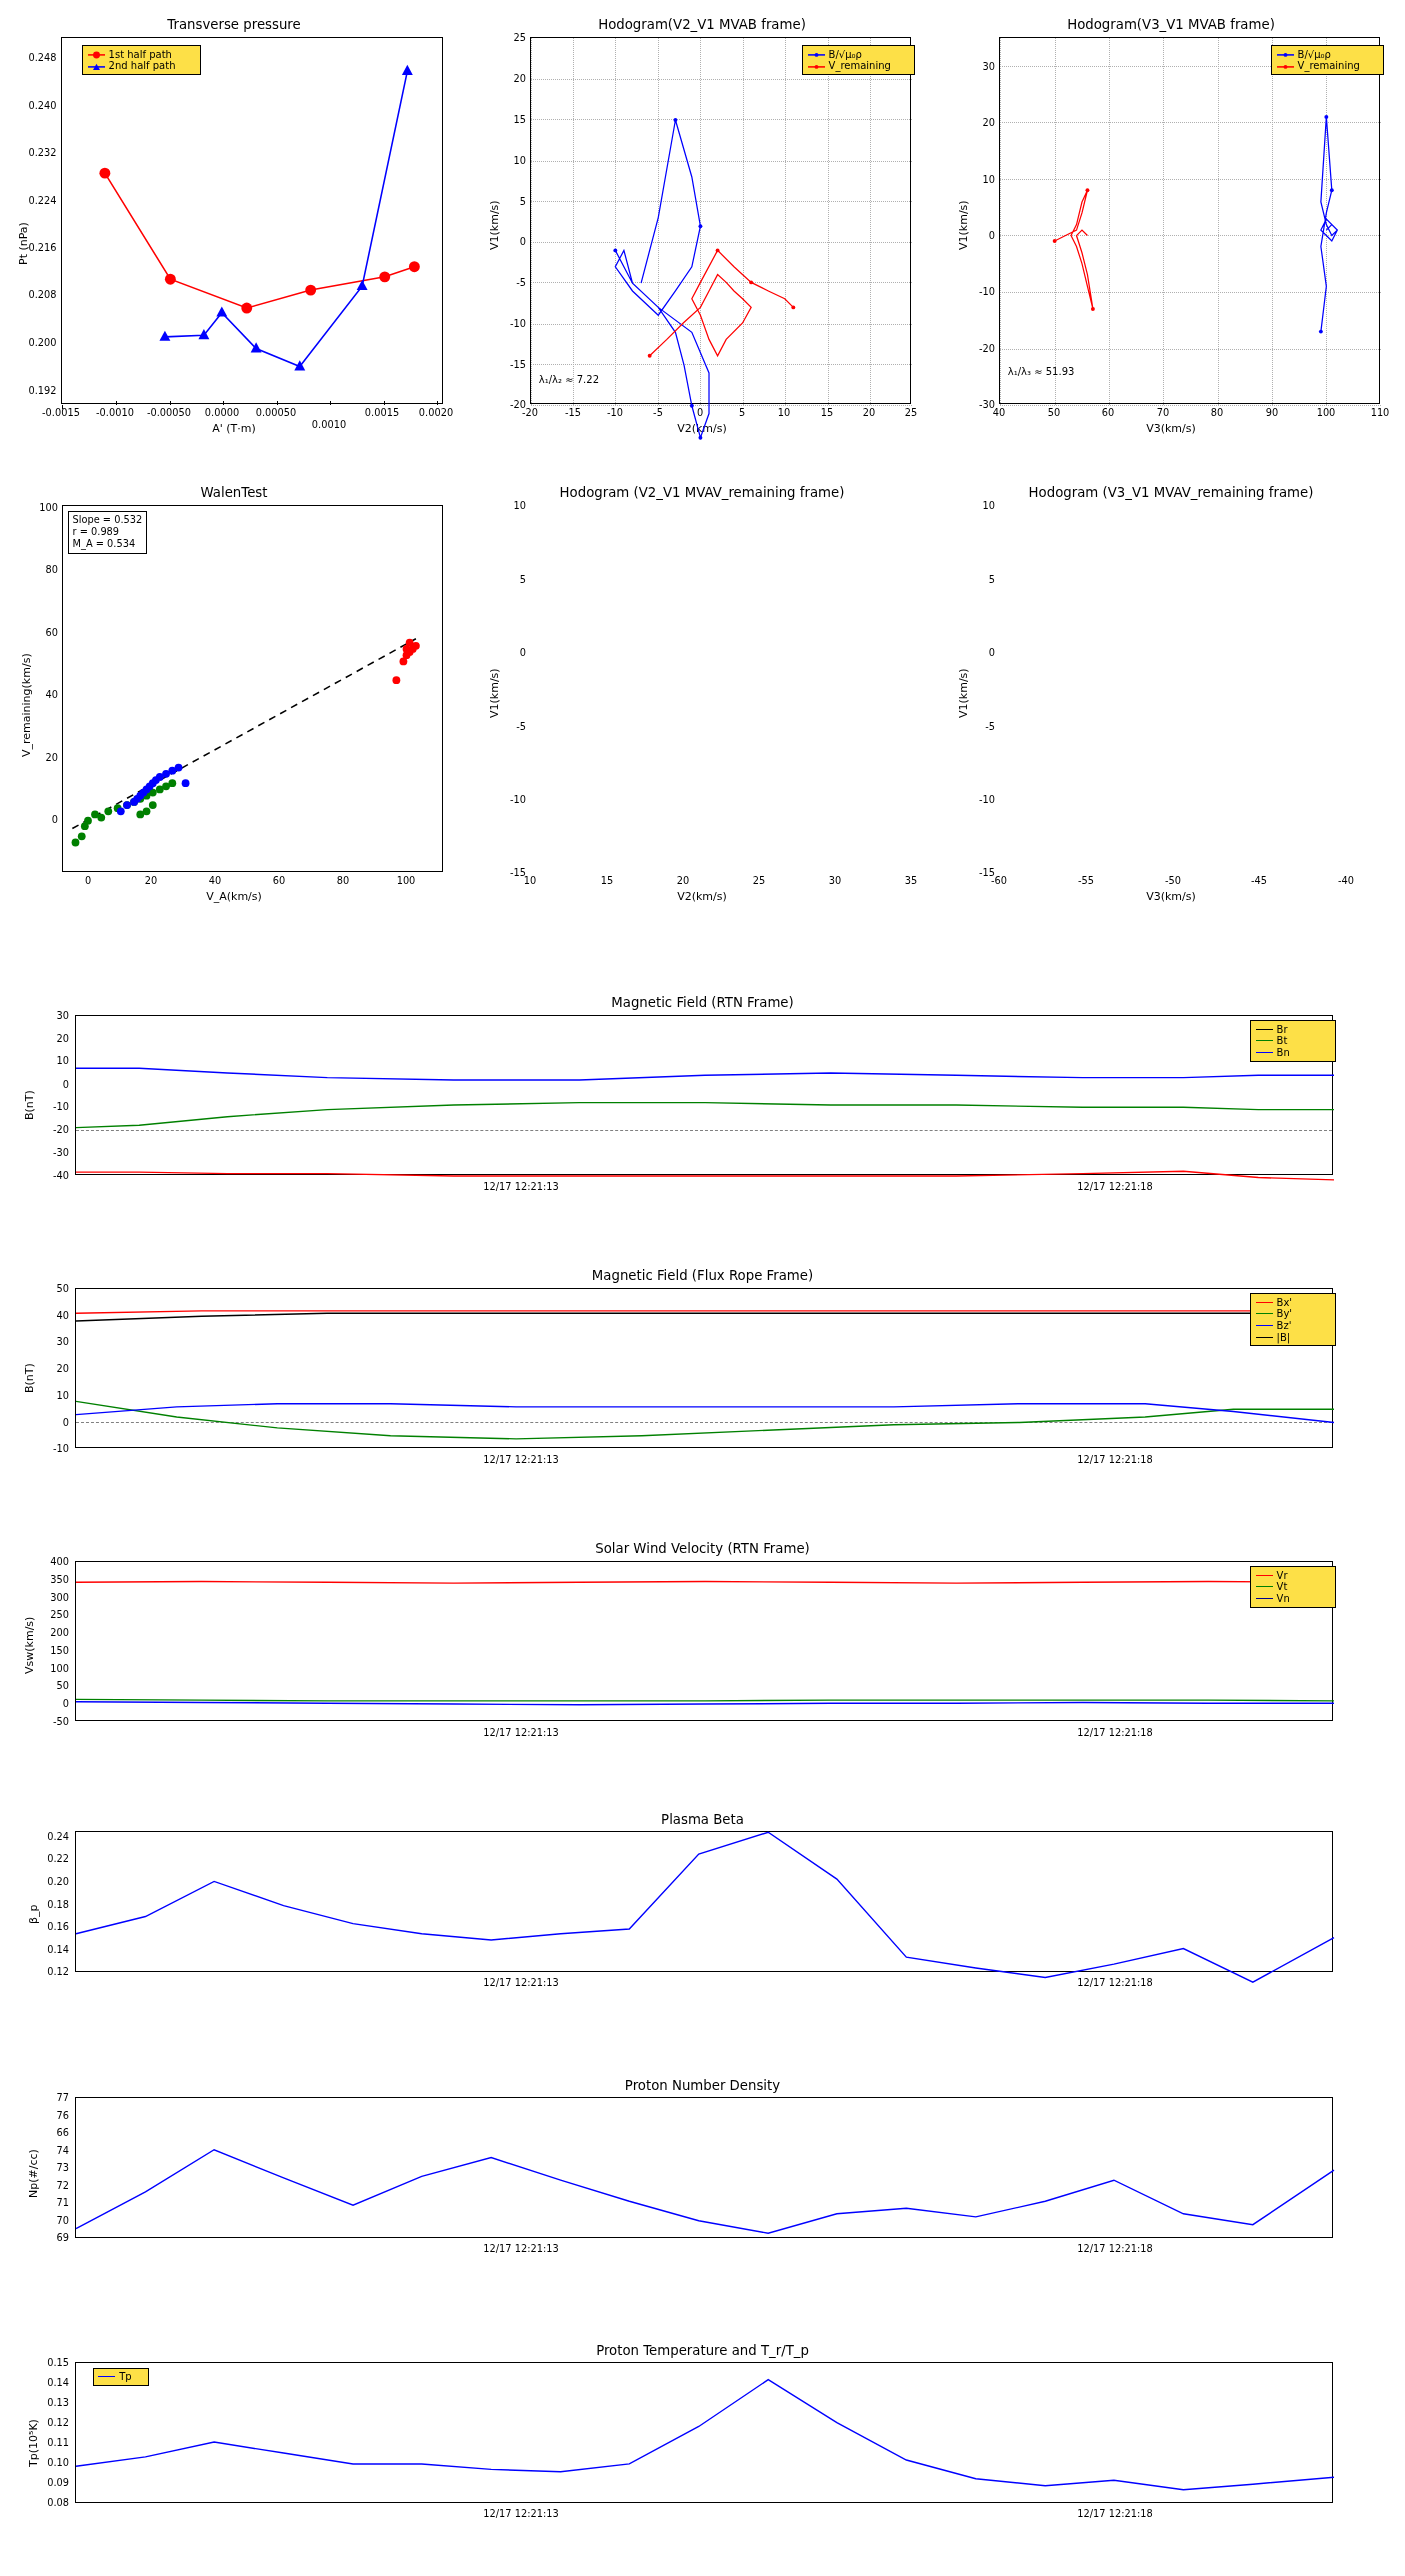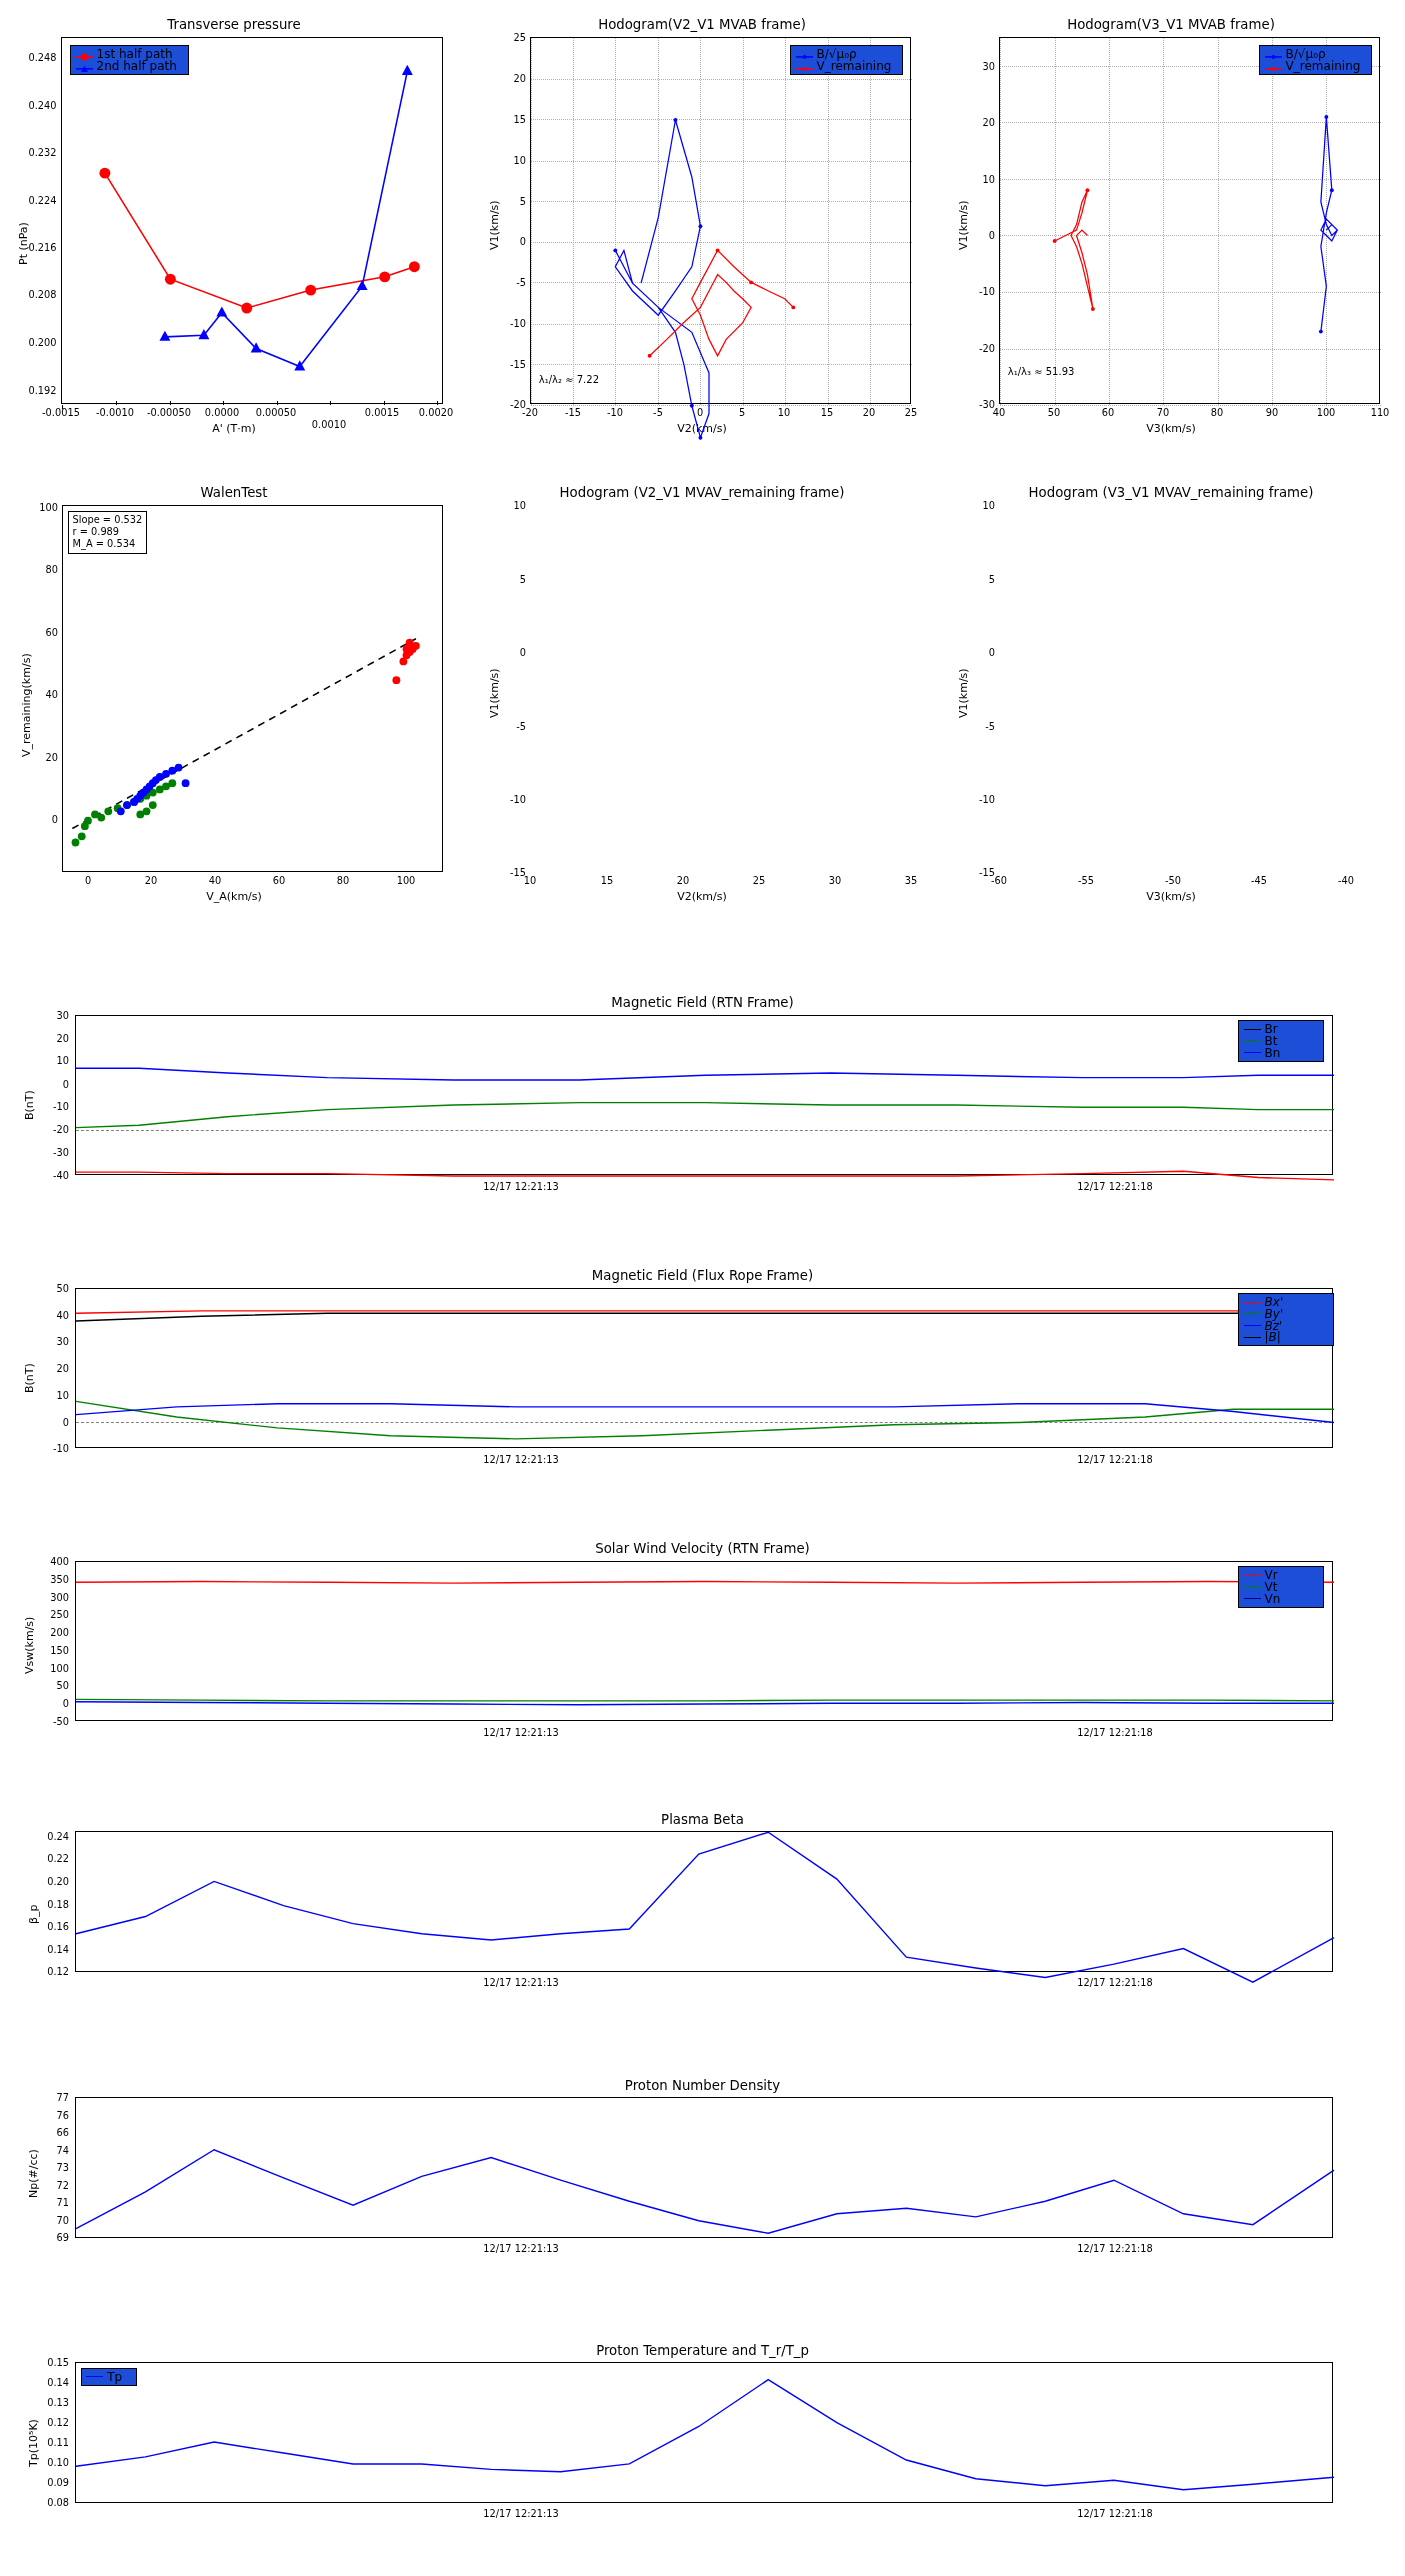--- a/index.html
+++ b/index.html
@@ -12,21 +12,21 @@
   .title{position:absolute;width:100%;text-align:center;font-size:13.3px;color:#000;}
   .ylabel{position:absolute;transform-origin:0 0;transform:rotate(-90deg);font-size:11px;white-space:nowrap;}
   .xlabel{position:absolute;width:100%;text-align:center;font-size:11px;}
   .tick{position:absolute;font-size:9.8px;color:#000;white-space:nowrap;}
   .tickx{transform:translateX(-50%);}
   .ticky{transform:translateY(-50%);text-align:right;}
   .gridv{position:absolute;border-left:0.8px dotted #b0b0b0;}
   .gridh{position:absolute;border-top:0.8px dotted #b0b0b0;}
   .tk{position:absolute;background:#000;}
   svg.plot{position:absolute;left:0;top:0;overflow:visible;}
-  .legend{position:absolute;border:0.8px solid #000;background:#1d4ed8;font-size:12px;padding:2.3px 4.7px;box-sizing:border-box;}
+  .legend{position:absolute;border:0.8px solid #000;background:#fde047;font-size:10px;padding:2.3px 4.7px;box-sizing:border-box;margin-left:12px;}
   .legend .row{display:flex;align-items:center;height:11.7px;white-space:nowrap;}
   .legend .swatch{display:inline-block;width:17px;height:0;border-top:1.6px solid #000;margin-right:3.9px;}
   .legend .mk{display:inline-block;width:17px;position:relative;margin-right:3.9px;height:7.8px;}
   .anno{position:absolute;font-size:10px;}
   .boxanno{position:absolute;border:0.8px solid #000;background:#fff;font-size:9.8px;padding:2.3px 3.9px;line-height:1.25;}
   .dashline{position:absolute;border-top:0.8px dashed #808080;width:100%;}
 </style>
 </head>
 <body>
 
@@ -423,21 +423,21 @@
     </div>
     <div class="tick ticky" style="left:33px;top:199px;width:36px;">-10</div>
     <div class="tick ticky" style="left:33px;top:173px;width:36px;">0</div>
     <div class="tick ticky" style="left:33px;top:146px;width:36px;">10</div>
     <div class="tick ticky" style="left:33px;top:119px;width:36px;">20</div>
     <div class="tick ticky" style="left:33px;top:92px;width:36px;">30</div>
     <div class="tick ticky" style="left:33px;top:66px;width:36px;">40</div>
     <div class="tick ticky" style="left:33px;top:39px;width:36px;">50</div>
     <div class="tick tickx" style="left:521px;top:205px;">12/17 12:21:13</div>
     <div class="tick tickx" style="left:1115px;top:205px;">12/17 12:21:18</div>
-    <div class="legend" style="left:1238px;top:44px;width:96px;font-style:italic;">
+    <div class="legend" style="left:1238px;top:44px;width:86px;">
       <div class="row">
           <span class="swatch" style="border-color:#ff0000;"></span>
           <span>Bx'</span>
         </div>
       <div class="row">
           <span class="swatch" style="border-color:#008000;"></span>
           <span>By'</span>
         </div>
       <div class="row">
           <span class="swatch" style="border-color:#0000ff;"></span>

